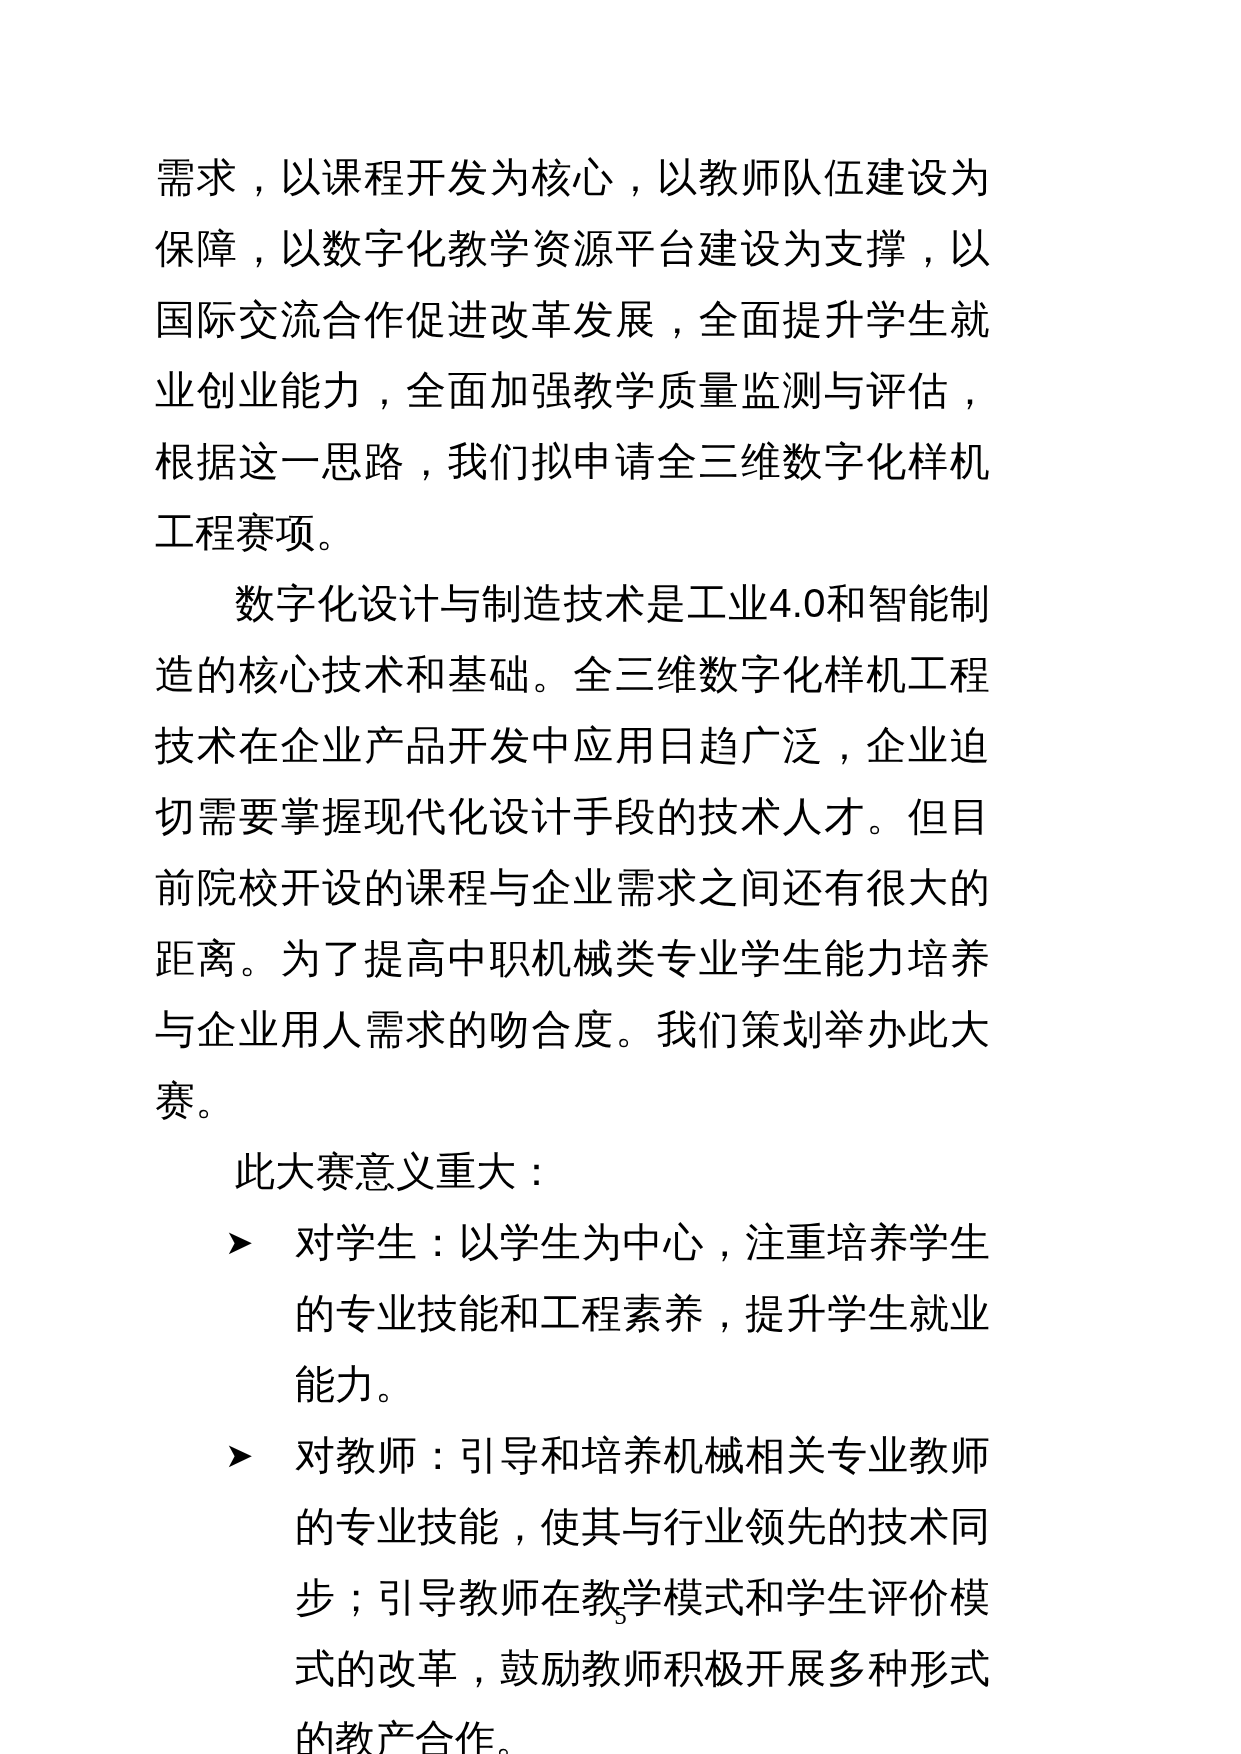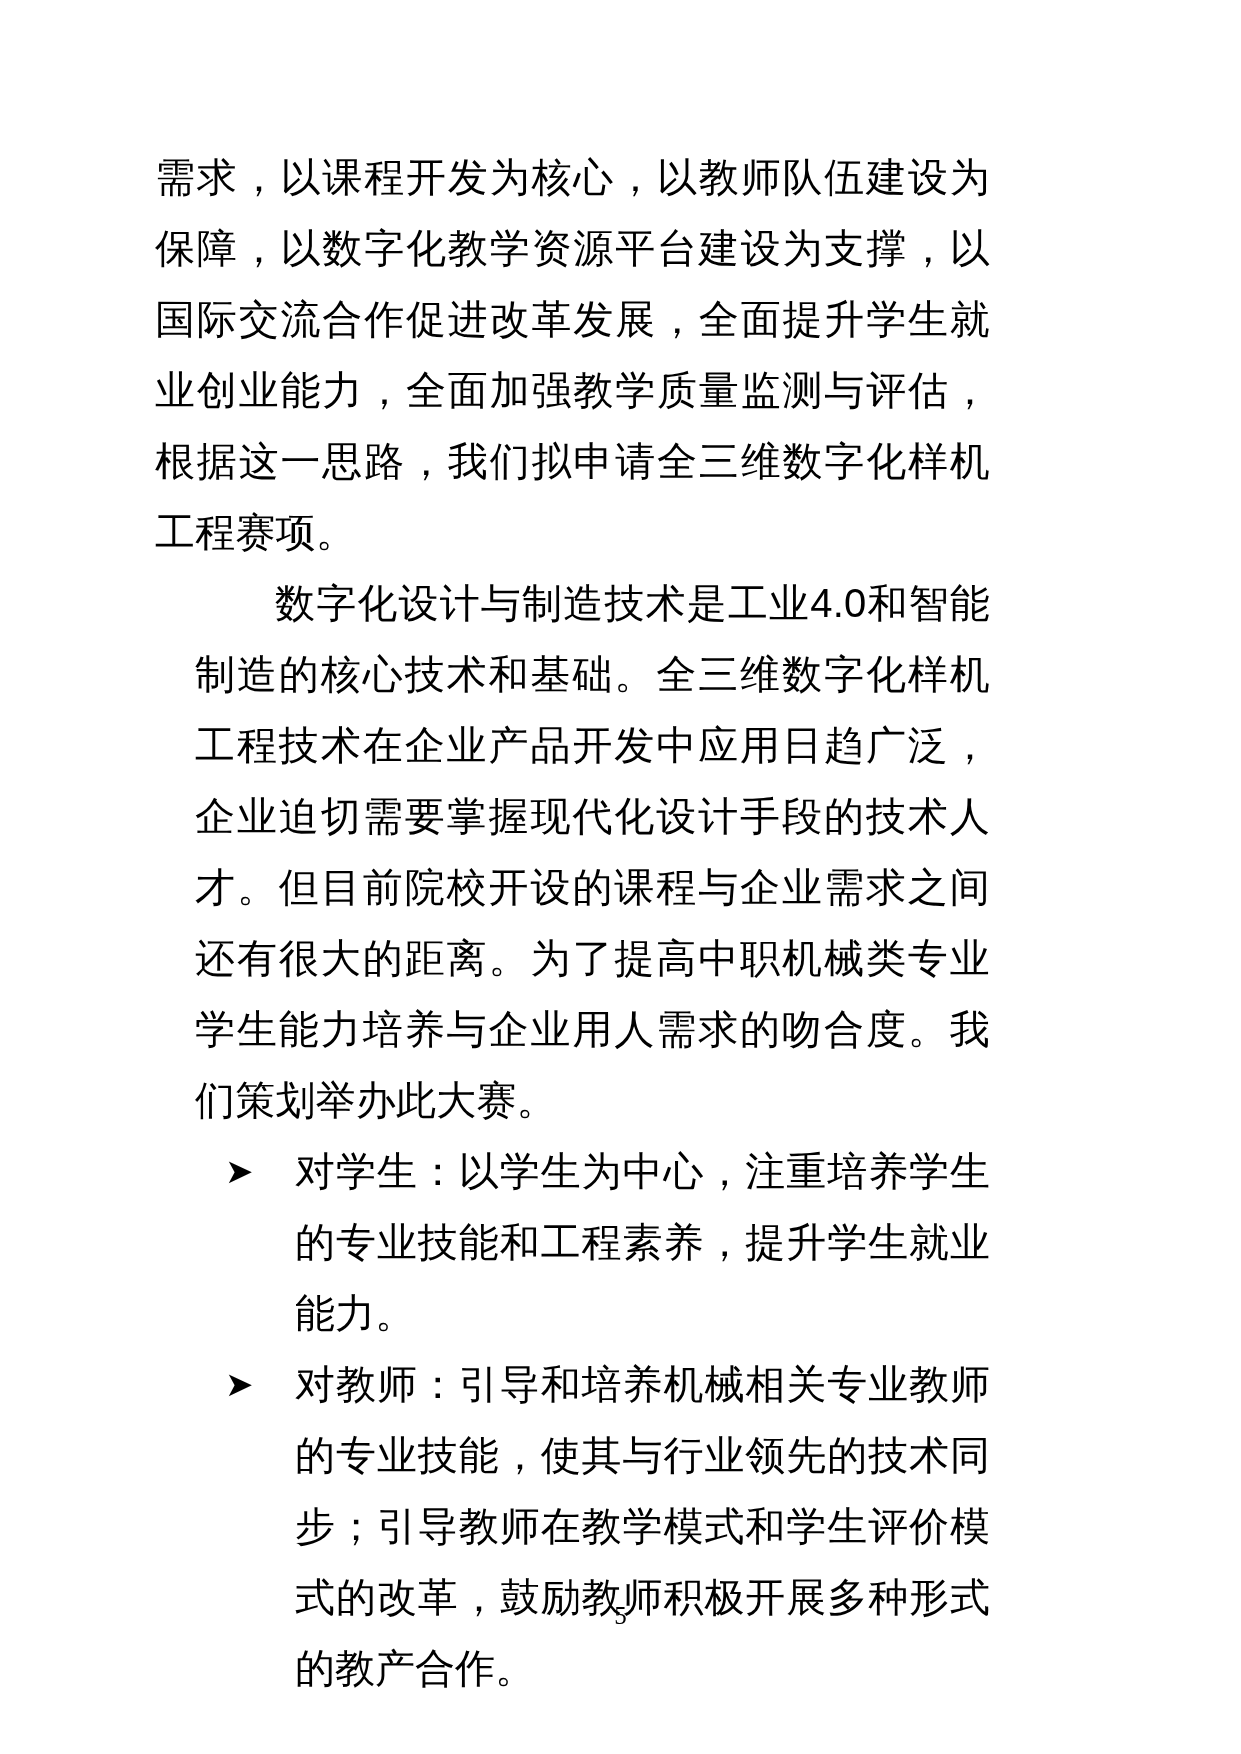--- a/index.html
+++ b/index.html
@@ -37,21 +37,20 @@
     line-height: 71px;
     text-align: justify;
     text-justify: inter-character;
     letter-spacing: 0.2px;
     margin: 0;
     word-break: break-all;
     font-weight: 400;
   }
   .para.indent {
     text-indent: 80px;
-    margin-left: 40px;
   }
   .para:last-child { }
 
   
   .list {
     margin: 0;
     padding: 0;
     list-style: none;
   }
   .list-item {
@@ -91,20 +90,21 @@
 
 <div class="page">
 
   <div class="content">
 
     <p class="para">需求，以课程开发为核心，以教师队伍建设为保障，以数字化教学资源平台建设为支撑，以国际交流合作促进改革发展，全面提升学生就业创业能力，全面加强教学质量监测与评估，根据这一思路，我们拟申请全三维数字化样机工程赛项。</p>
 
     <p class="para indent">数字化设计与制造技术是工业4.0和智能制造的核心技术和基础。全三维数字化样机工程技术在企业产品开发中应用日趋广泛，企业迫切需要掌握现代化设计手段的技术人才。但目前院校开设的课程与企业需求之间还有很大的距离。为了提高中职机械类专业学生能力培养与企业用人需求的吻合度。我们策划举办此大赛。</p>
 
 
+    <p class="para indent">此大赛意义重大：</p>
 
     <ul class="list">
       <li class="list-item">
         <span class="list-marker">➤</span>
         <span>对学生：以学生为中心，注重培养学生的专业技能和工程素养，提升学生就业能力。</span>
       </li>
       <li class="list-item">
         <span class="list-marker">➤</span>
         <span>对教师：引导和培养机械相关专业教师的专业技能，使其与行业领先的技术同步；引导教师在教学模式和学生评价模式的改革，鼓励教师积极开展多种形式的教产合作。</span>
       </li>

